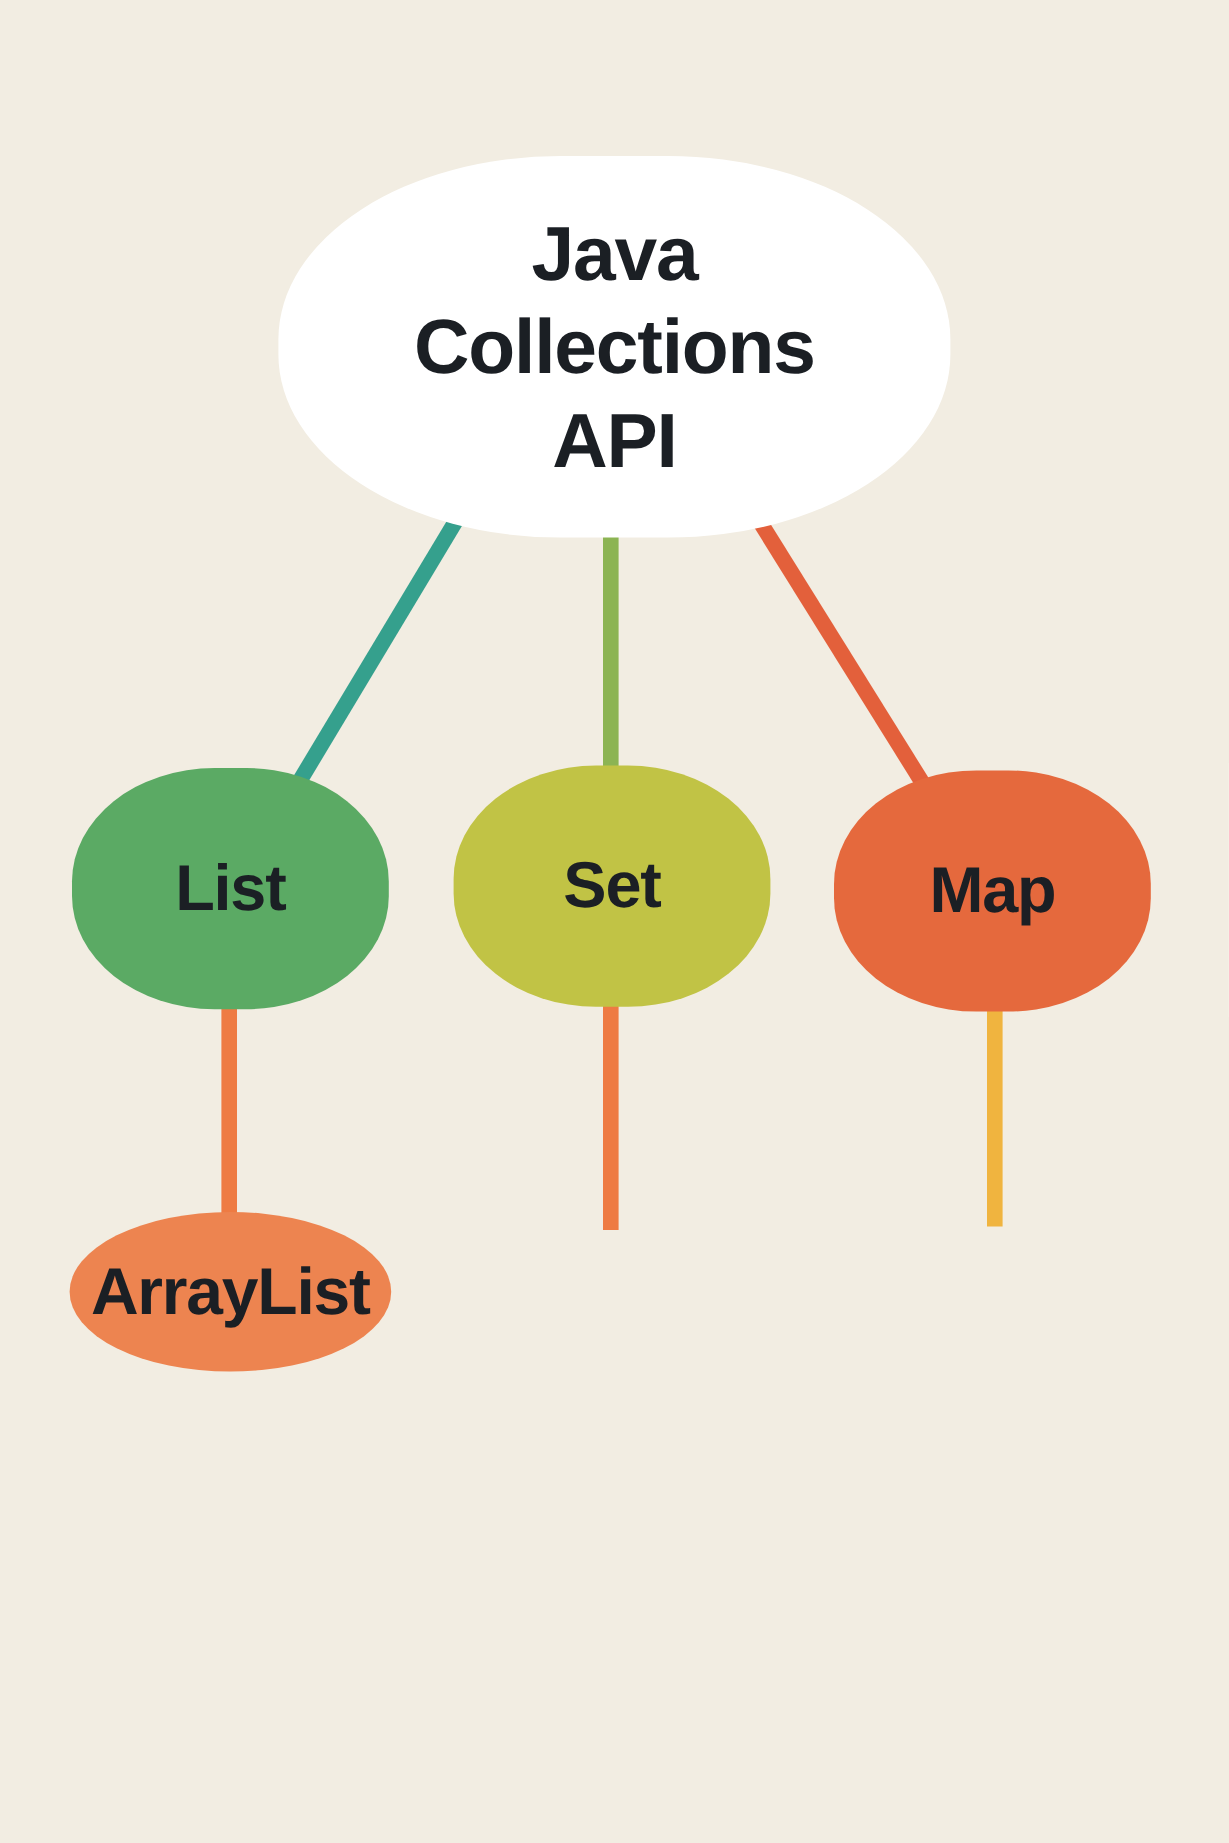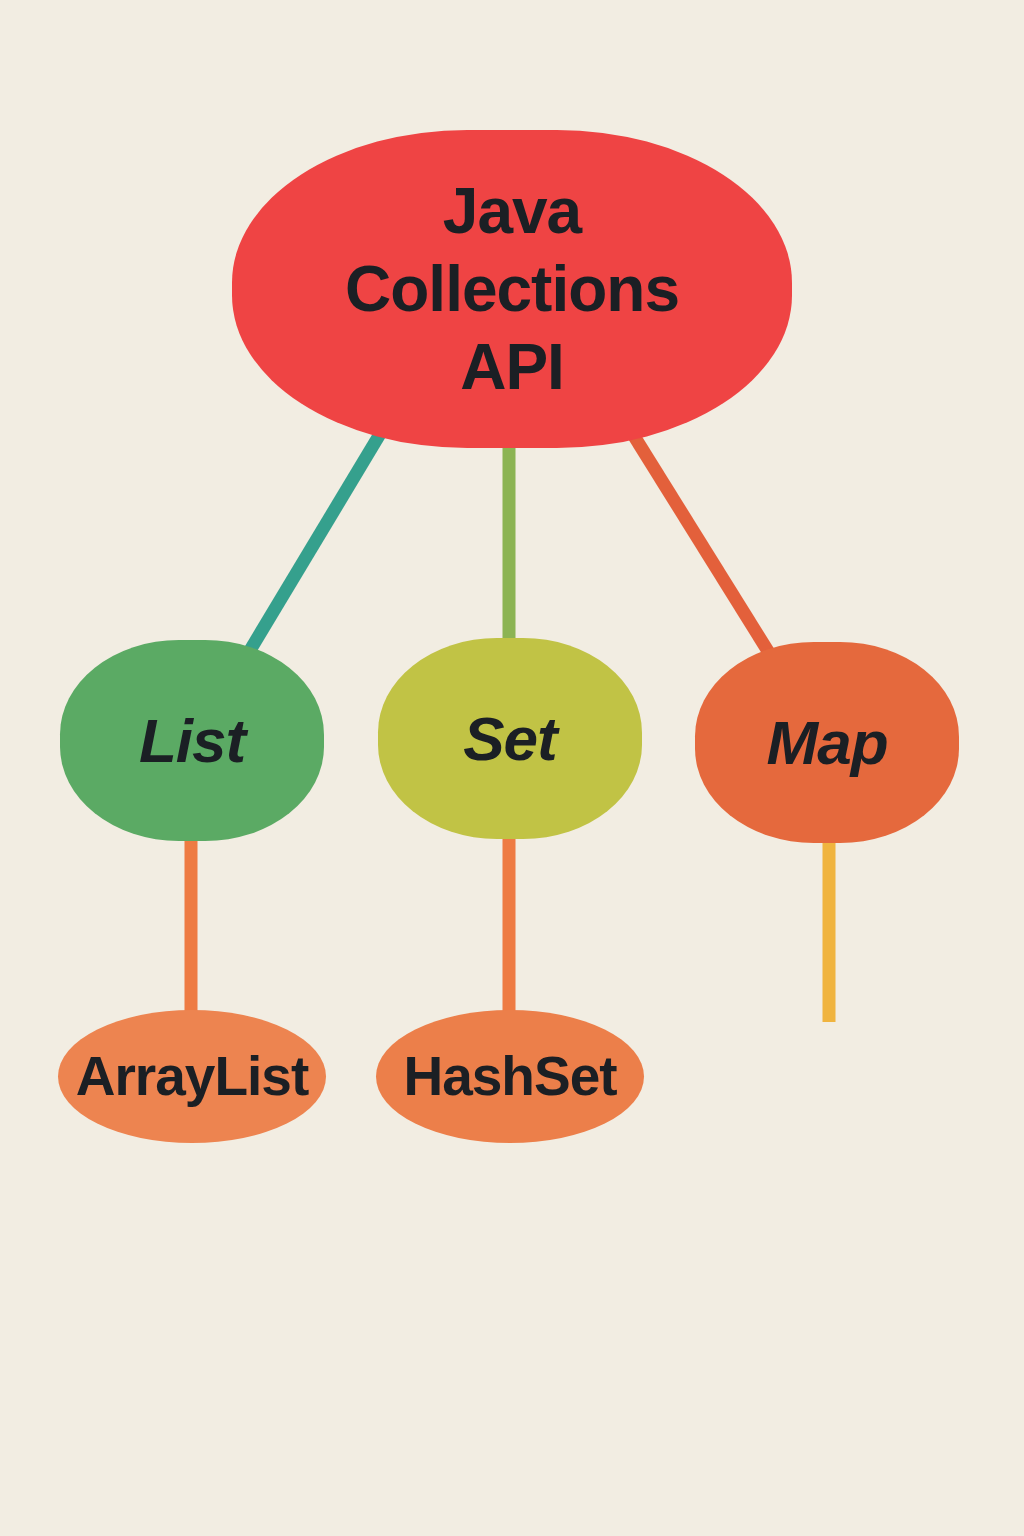--- a/index.html
+++ b/index.html
@@ -48,22 +48,21 @@
     font-size: 64px;
   }
   .node.root .label {
     max-width: 400px;
   }
   
   .node.mid {
     width: 264px;
     height: 201px;
     border-radius: 45% / 47%;
-    font-size: 62px;
-    font-style: italic;
+    font-size: 54px;
   }
   .node.mid-list { left: 60px;  top: 640px; }
   .node.mid-set  { left: 378px; top: 638px; }
   .node.mid-map  { left: 695px; top: 642px; }
   
   .node.leaf {
     width: 268px;
     height: 133px;
     border-radius: 50%;
     font-size: 55px;
@@ -79,38 +78,35 @@
 
   <svg class="edges" viewBox="0 0 1024 1536">
     <line x1="380" y1="434" x2="243" y2="662" stroke-width="13" stroke="#35A08D"></line>
     <line x1="509" y1="440" x2="509" y2="662" stroke-width="13" stroke="#8CB453"></line>
     <line x1="634" y1="436" x2="776" y2="664" stroke-width="13" stroke="#E3603B"></line>
     <line x1="191" y1="828" x2="191" y2="1025" stroke-width="13" stroke="#EE7B43"></line>
     <line x1="509" y1="828" x2="509" y2="1025" stroke-width="13" stroke="#EE7B43"></line>
     <line x1="829" y1="830" x2="829" y2="1022" stroke-width="13" stroke="#F0B43F"></line>
   </svg>
 
-  <div class="node root" style="background: #ef4444;">
+  <div class="node root" style="background: #ffffff;">
     <span class="label">Java Collections API</span>
   </div>
 
   <div class="node mid mid-list" style="background: rgb(91, 170, 100);">
     <span class="label">List</span>
   </div>
 
   <div class="node mid mid-set" style="background: rgb(193, 195, 69); text-align: right;">
     <span class="label">Set</span>
   </div>
 
   <div class="node mid mid-map" style="background: rgb(229, 105, 61);">
     <span class="label">Map</span>
   </div>
 
   <div class="node leaf leaf-arraylist" style="background: rgb(237, 132, 80);">
     <span class="label">ArrayList</span>
   </div>
 
-  <div class="node leaf leaf-hashset" style="background: rgb(236, 127, 74);">
-    <span class="label">HashSet</span>
-  </div>
 
 
 </div>
 
 </body></html>

